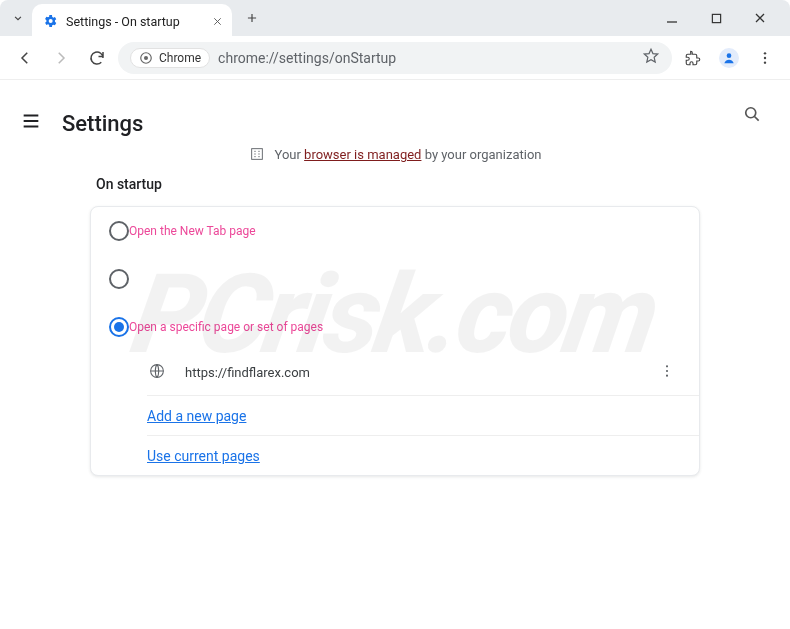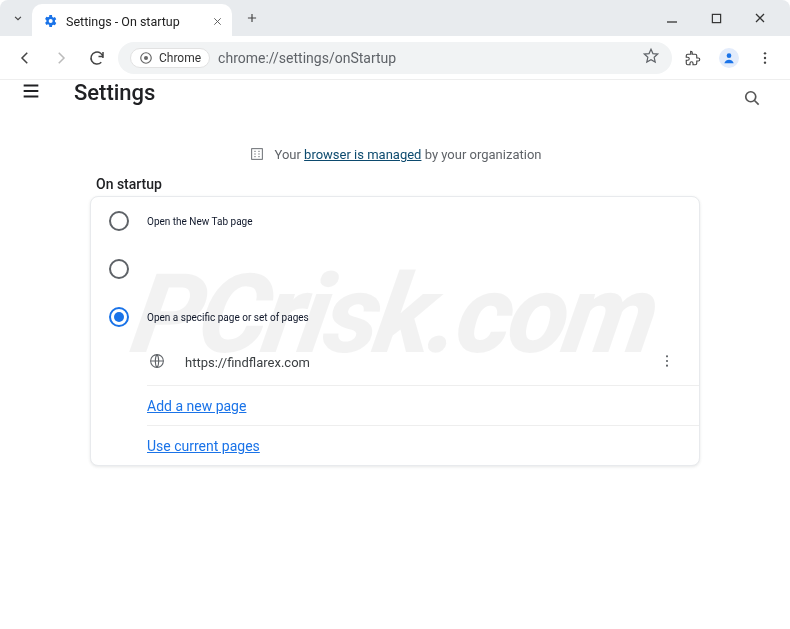--- a/index.html
+++ b/index.html
@@ -23,35 +23,35 @@
 .toolbar .tb-btn.disabled { color:#bbb; cursor:default; }
 .omnibox { flex:1; height:32px; background:#f1f3f4; border-radius:16px; display:flex; align-items:center; padding:0 12px; gap:8px; }
 .omnibox .chip { display:flex; align-items:center; gap:6px; background:#fff; border:1px solid #e2e2e2; border-radius: 12px; padding: 2px 8px; font-size:12px; color:#333; }
 .omnibox .chip svg { width:14px; height:14px; }
 .omnibox .url { flex:1; font-size:14px; color:#5f6368; }
 .omnibox .star { color:#5f6368; cursor:pointer; }
 .toolbar .ext, .toolbar .profile, .toolbar .kebab { width:30px; height:30px; display:flex; align-items:center; justify-content:center; cursor:pointer; color:#444; }
 .toolbar .profile .circle { width:20px; height:20px; border-radius:50%; background:#e3ecfb; display:flex; align-items:center; justify-content:center; }
 
 
-.settings-header { height: 56px; display:flex; align-items:flex-start; padding: 0 20px; gap: 32px; }
+.settings-header { height: 56px; display:flex; align-items:flex-end; padding: 0 20px; gap: 20px; }
 .settings-header .menu-btn { cursor:pointer; }
 .settings-header .title { font-size: 22px; color:#202124; font-weight:500; }
 .settings-header .flex { flex:1; }
 .settings-header .search-btn { cursor:pointer; color:#555; padding:8px; }
 
 
 .managed-line { display:flex; align-items:center; justify-content:center; gap:10px; font-size:13px; color:#5f6368; padding: 10px 0 14px 0; }
-.managed-line a { color:#0c4a6e; text-decoration: underline; }
+.managed-line a { color:#7f1d1d; text-decoration: underline; }
 
 
 .section-wrap { padding: 0 90px; }
-.section-title { font-size: 14px; color:#202124; font-weight:500; margin-bottom: 4px; padding-left:6px; }
+.section-title { font-size: 14px; color:#202124; font-weight:500; margin-bottom: 14px; padding-left:6px; }
 .card { background:#fff; border:1px solid #e8eaed; border-radius:8px; box-shadow: 0 1px 3px rgba(60,64,67,0.12); overflow:hidden; }
-.row { display:flex; align-items:center; min-height:48px; padding: 8px 18px; gap:18px; font-size:10px; color:#0f172a; }
+.row { display:flex; align-items:center; min-height:48px; padding: 8px 18px; font-size:12px; color:#ec4899; }
 .radio { width:20px; height:20px; border:2px solid #5f6368; border-radius:50%; position:relative; cursor:pointer; flex-shrink:0; }
 .radio.selected { border-color:#1a73e8; }
 .radio.selected::after { content:""; position:absolute; inset:3px; border-radius:50%; background:#1a73e8; }
 .page-row { display:flex; align-items:center; padding: 6px 18px 6px 56px; gap:18px; }
 .page-row .globe { color:#5f6368; width:20px; text-align:center; }
 .page-row .page-text { flex:1; font-size:13px; color:#3c4043; line-height:1.4; }
 .page-row .more { cursor:pointer; color:#5f6368; padding: 6px; }
 .link-row { padding: 10px 18px 10px 56px; }
 .link-row a { color:#1a73e8; font-size:14px; text-decoration: underline; cursor:pointer;margin-top:44px; }
 hr.sep { border:none; border-top:1px solid #eee; margin-left:56px; }

